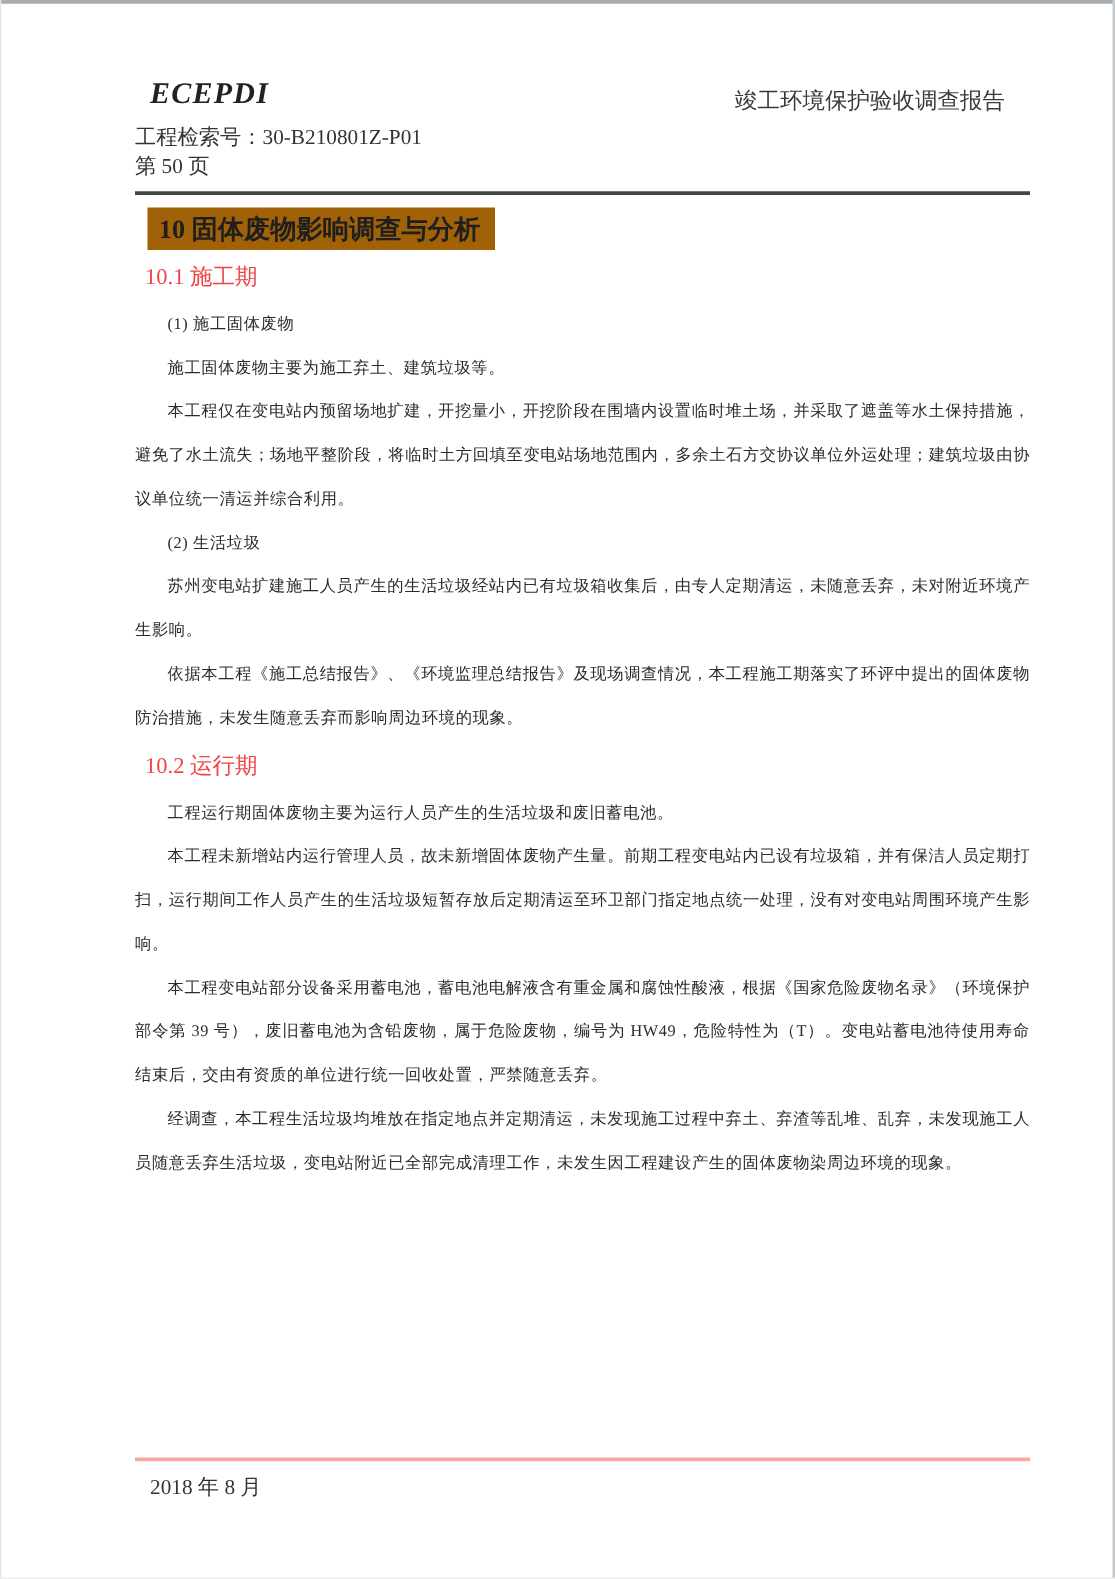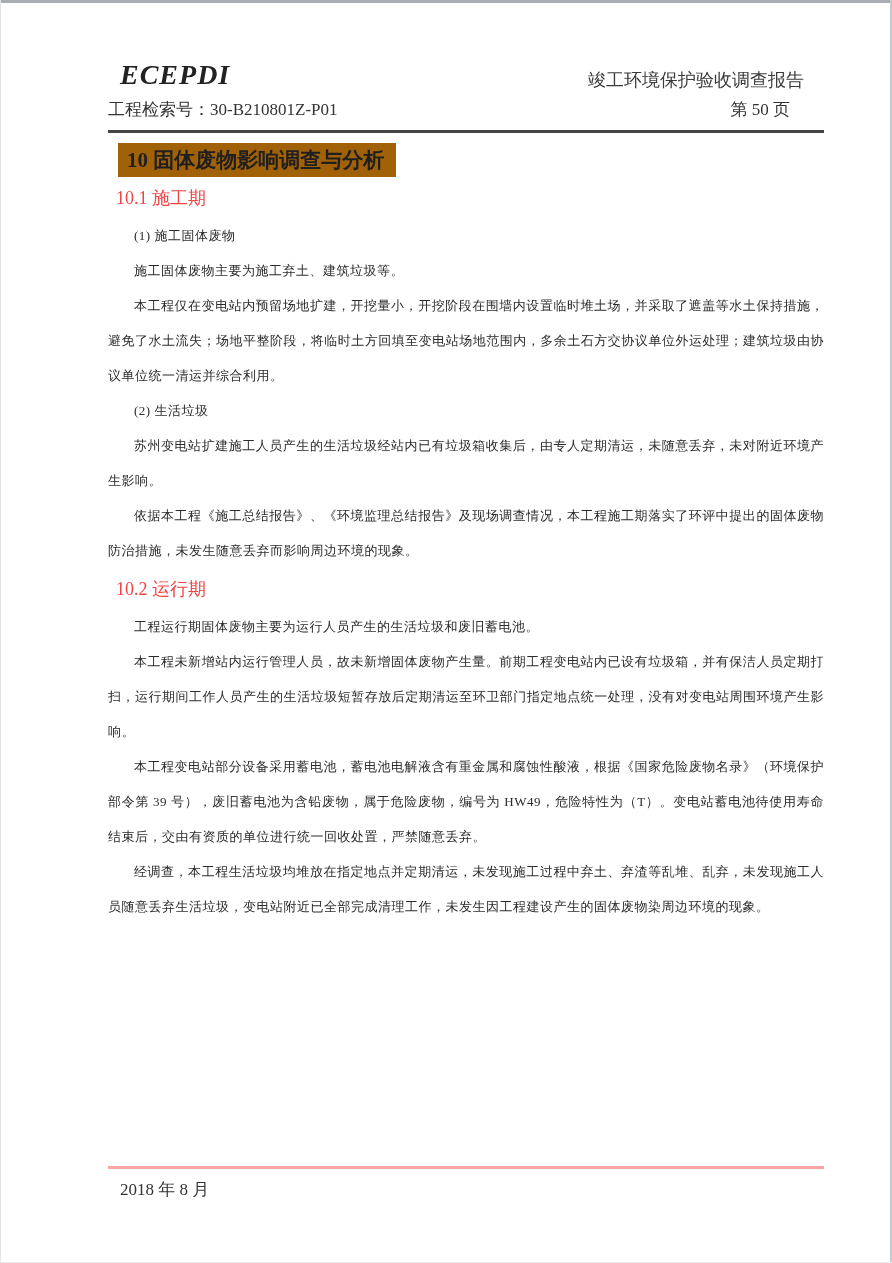--- a/index.html
+++ b/index.html
@@ -31,37 +31,38 @@
   
   .header { padding-top: 58px; }
   .header-row1 {
     display: flex;
     justify-content: space-between;
     align-items: flex-end;
   }
   .logo {
     font-style: italic;
     font-weight: bold;
-    font-size: 28px;
+    font-size: 24px;
     letter-spacing: 1px;
     padding-left: 12px;
     line-height: 34px;
     color: #222;
   }
   .report-title {
     font-size: 18px;
     color: #3a3a3a;
     margin-right: 20px;
     line-height: 24px;
   }
   .header-row2 {
     display: flex;
     justify-content: space-between;
     align-items: baseline;
     margin-top: 6px;
+    flex-direction: column;
   }
   .index-no {
     font-size: 17px;
     color: #333;
   }
   .page-no {
     font-size: 17px;
     color: #333;
     margin-right: 34px;
   }

